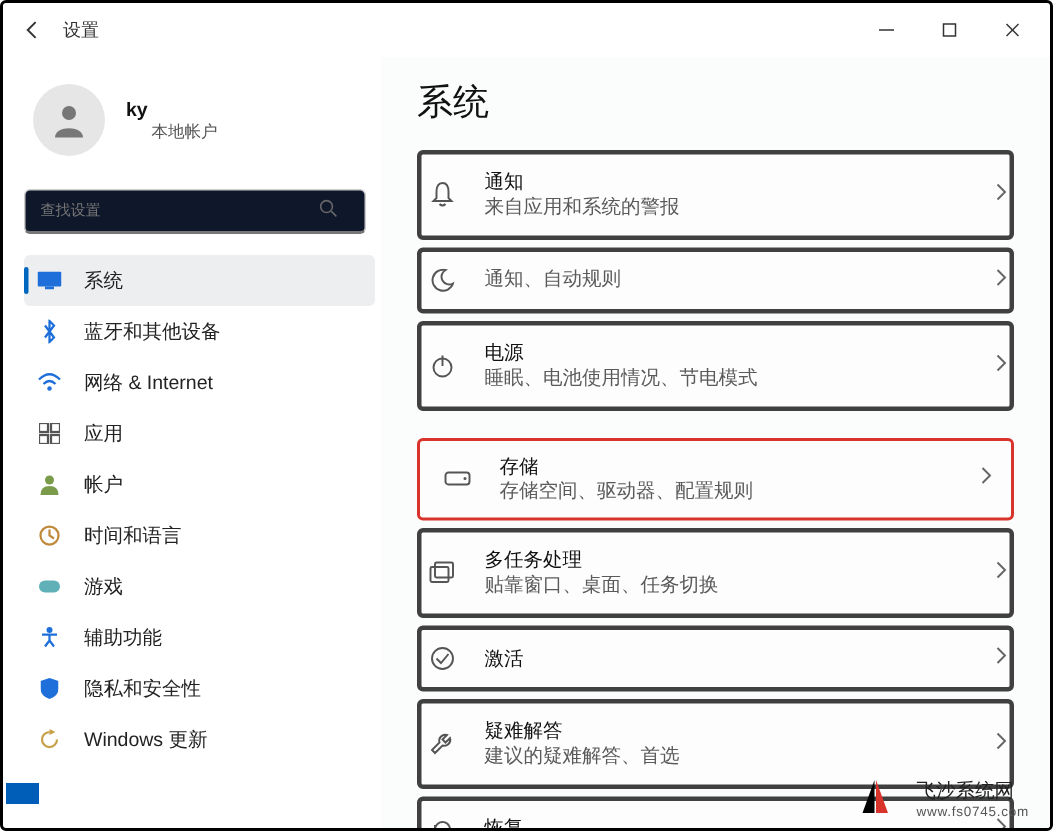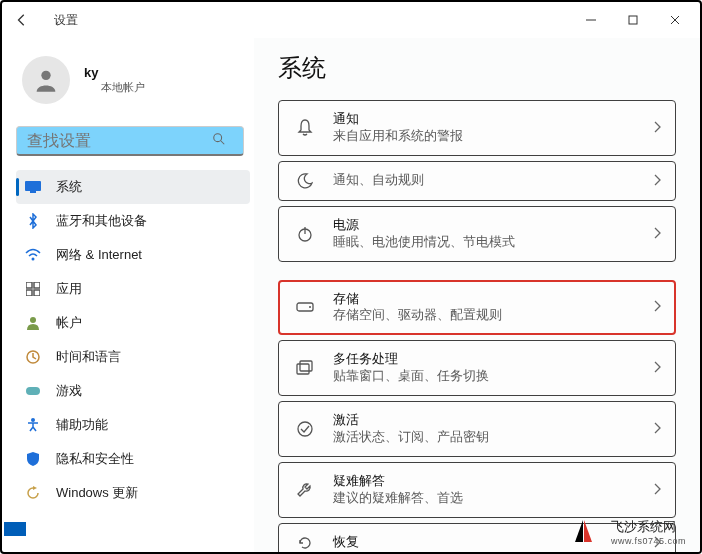--- a/index.html
+++ b/index.html
@@ -1,44 +1,44 @@
 <!DOCTYPE html>
 <html><head>
 <meta charset="utf-8">
 <style>
   * { box-sizing: border-box; margin: 0; padding: 0; font-family: "Microsoft YaHei", "Segoe UI", sans-serif; }
   body { width: 702px; height: 554px; overflow: hidden; background: #fff; position: relative; }
   .window { width: 702px; height: 554px; background: #fff; border: 2px solid #000; border-radius: 4px; position: relative; overflow: hidden; }
   .titlebar { height: 36px; display: flex; align-items: center; padding: 0 4px; }
   .back-btn { width: 32px; height: 32px; display: flex; align-items: center; justify-content: center; color: #333; }
-  .title { font-size: 12px; color: #333; margin-left: 16px; }
+  .title { font-size: 12px; color: #333; margin-left: 4px; }
   .win-controls { margin-left: auto; display: flex; }
   .win-btn { width: 42px; height: 32px; display: flex; align-items: center; justify-content: center; color: #333; }
   .win-btn svg { width: 10px; height: 10px; }
   .content { display: flex; height: calc(100% - 36px); }
   .sidebar { width: 252px; padding-left: 14px; display: flex; flex-direction: column; }
   .profile { display: flex; align-items: center; padding: 18px 6px 22px 6px; }
   .avatar { width: 48px; height: 48px; border-radius: 50%; background: #e6e6e6; display: flex; align-items: center; justify-content: center; }
   .avatar svg { width: 28px; height: 28px; fill: #777; }
   .profile-text { margin-left: 14px; }
   .profile-name { font-size: 13px; color: #111; font-weight: bold; }
   .profile-sub { font-size: 11px; color: #555; margin-left: 17px; }
   .search-wrap { padding: 0 10px 14px 0; }
-  .search { width: 100%; height: 30px; border: 1px solid #ccc; border-bottom: 2px solid #777; border-radius: 4px; background: #7dd3fc; font-size: 16px; padding: 0 30px 0 10px; color: #666; position: relative; }
+  .search { width: 100%; height: 30px; border: 1px solid #ccc; border-bottom: 2px solid #777; border-radius: 4px; background: #0f172a; font-size: 10px; padding: 0 30px 0 10px; color: #666; position: relative; }
   .search-box { position: relative; }
   .search-icon { position: absolute; right: 18px; top: 6px; color: #666; }
   .nav { flex: 1; overflow: hidden; padding-right: 4px; }
   .nav-item { display: flex; align-items: center; height: 34px; border-radius: 4px; padding-left: 8px; position: relative; font-size: 13px; color: #222; }
   .nav-item.active { background: #eceef0; }
   .nav-item.active::before { content: ""; position: absolute; left: 0; top: 8px; bottom: 8px; width: 3px; background: #0067c0; border-radius: 2px; }
   .nav-icon { width: 18px; height: 18px; display: flex; align-items: center; justify-content: center; margin-right: 14px; }
   .main { flex: 1; padding: 14px 24px 0 24px; overflow: hidden; background: #fbfcfc; }
   .page-title { font-size: 24px; font-weight: 500; color: #111; margin-bottom: 16px; }
   .cards { display: flex; flex-direction: column; gap: 5px; }
-  .card { display: flex; align-items: center; background: #fdfdfd; border: 1px solid #404040; border-radius: 4px; padding: 10px 14px; cursor: default; }
+  .card { display: flex; align-items: center; background: #fdfdfd; border: 3px solid #404040; border-radius: 4px; padding: 10px 2px; cursor: default; }
   .card.highlight { border: 2px solid #d8342b; padding: 9px 13px; margin-top: 13px; }
   .card-icon { width: 24px; display: flex; align-items: center; justify-content: center; color: #555; }
   .card-body { margin-left: 16px; flex: 1; }
   .card-title { font-size: 13px; color: #111; line-height: 1.3; }
   .card-sub { font-size: 13px; color: #5a5a5a; line-height: 1.3; }
   .chev { color: #666; }
   .watermark { position: absolute; right: 14px; bottom: 6px; display: flex; align-items: center; }
   .watermark .logo { width: 24px; height: 24px; position: relative; }
   .watermark .logo .tri1 { position: absolute; left: -6px; top: 0; width: 0; height: 0; border-left: 8px solid transparent; border-bottom: 22px solid #000; }
   .watermark .logo .tri2 { position: absolute; left: 3px; top: 0; width: 0; height: 0; border-right: 8px solid transparent; border-bottom: 22px solid #d8342b; }
@@ -277,21 +277,20 @@
           </div>
           <div class="card">
             <span class="card-icon">
               <svg width="16" height="16" viewBox="0 0 16 16">
                 <circle cx="8" cy="8" r="7" stroke="#555" stroke-width="1.3" fill="none"></circle>
                 <path d="M4 8 L7 11 L12 5" stroke="#555" stroke-width="1.3" fill="none"></path>
               </svg>
             </span>
             <div class="card-body">
               <div class="card-title">激活</div>
-              <div class="card-sub">激活状态、订阅、产品密钥</div>
             </div>
             <span class="chev"><svg width="8" height="12" viewBox="0 0 8 12">
                 <path d="M2 1 L7 6 L2 11" stroke="#666" stroke-width="1.3" fill="none"></path>
               </svg></span>
           </div>
           <div class="card">
             <span class="card-icon">
               <svg width="16" height="16" viewBox="0 0 16 16">
                 <path d="M11 2 A4 4 0 0 0 6 7 L1 12 L3 14 L8 9 A4 4 0 0 0 13 4 L10 7 L8 5 Z" stroke="#555" stroke-width="1.3" fill="none"></path>
               </svg>

